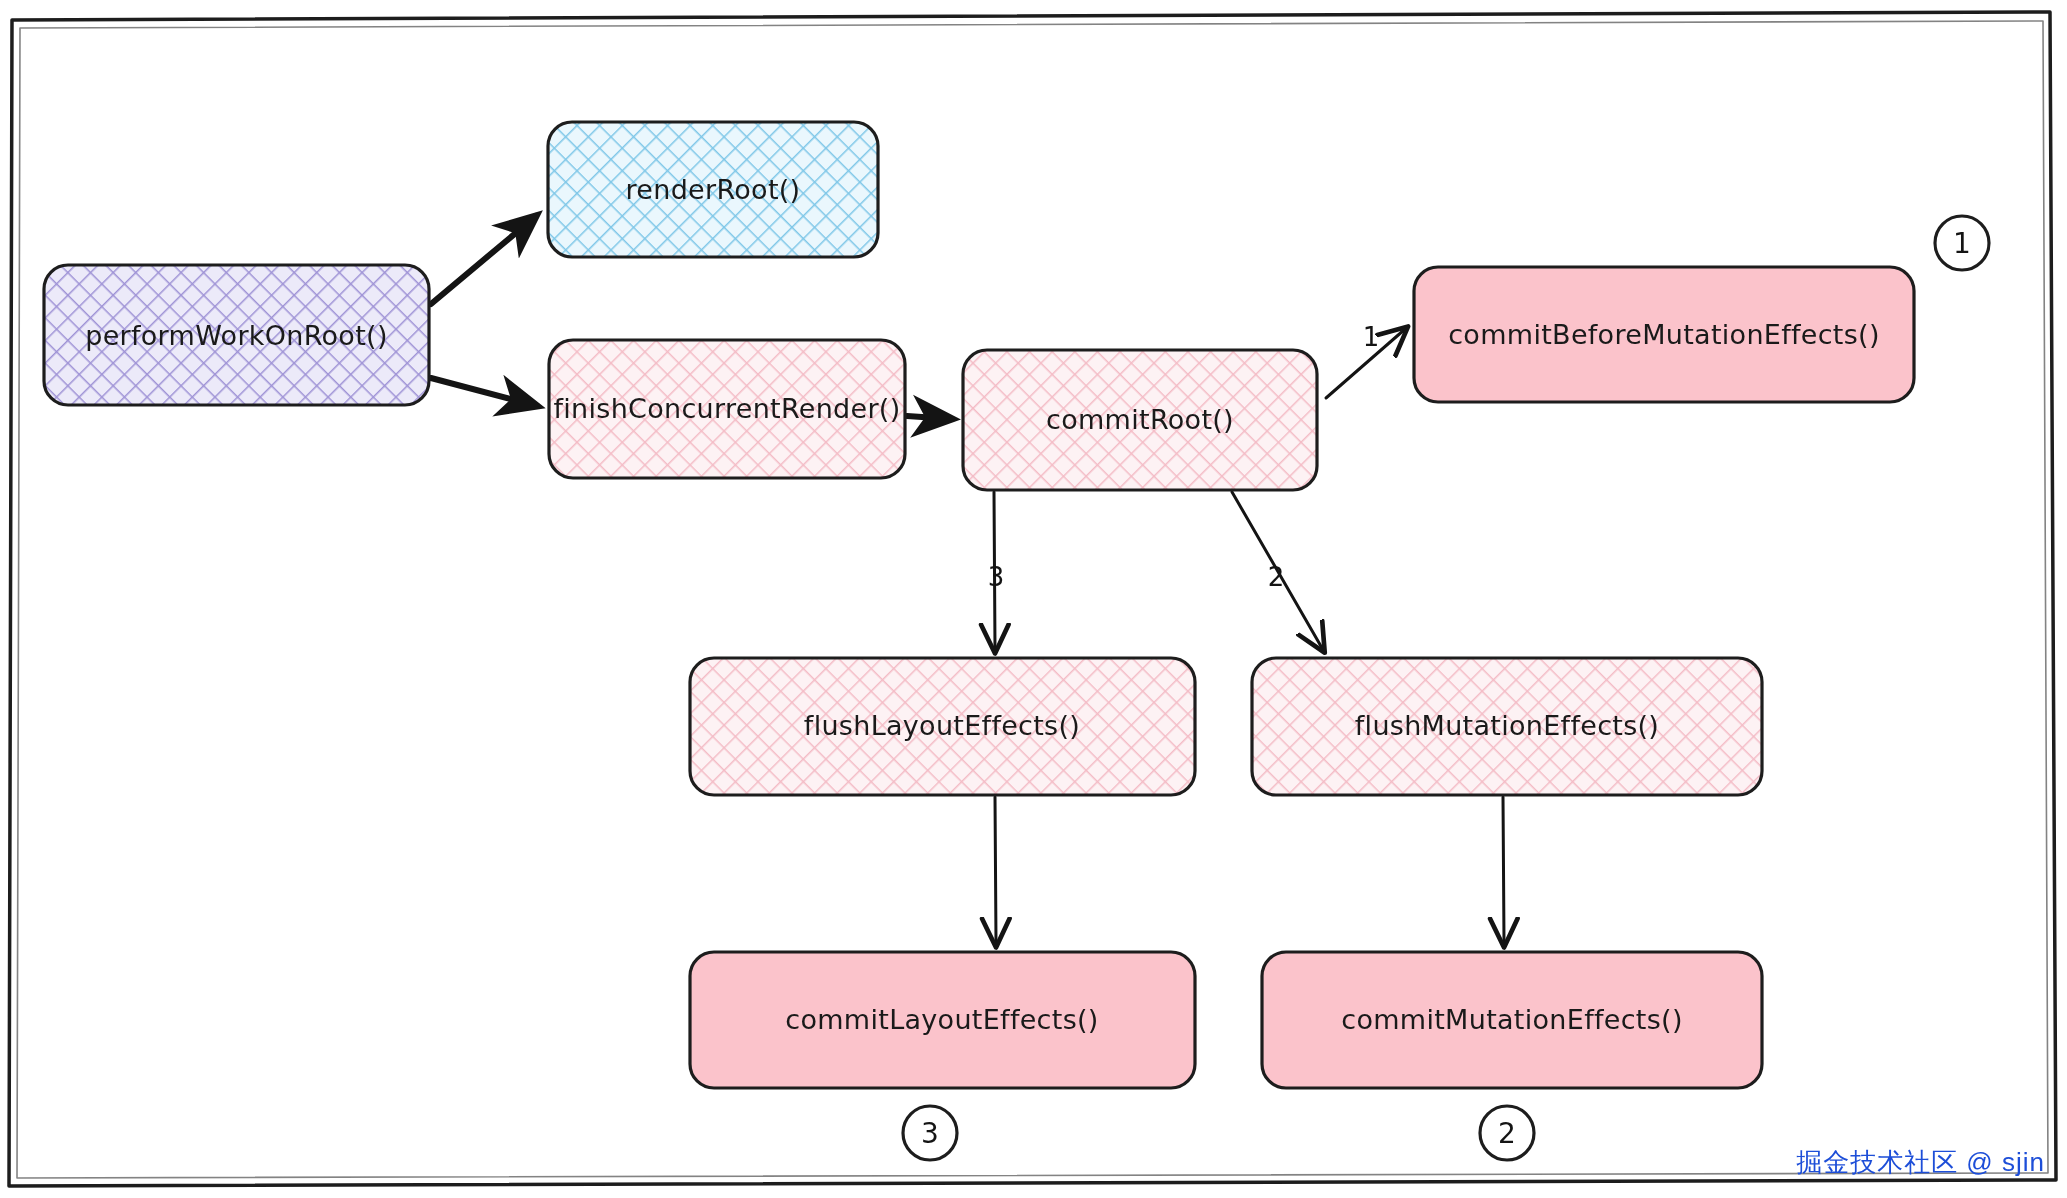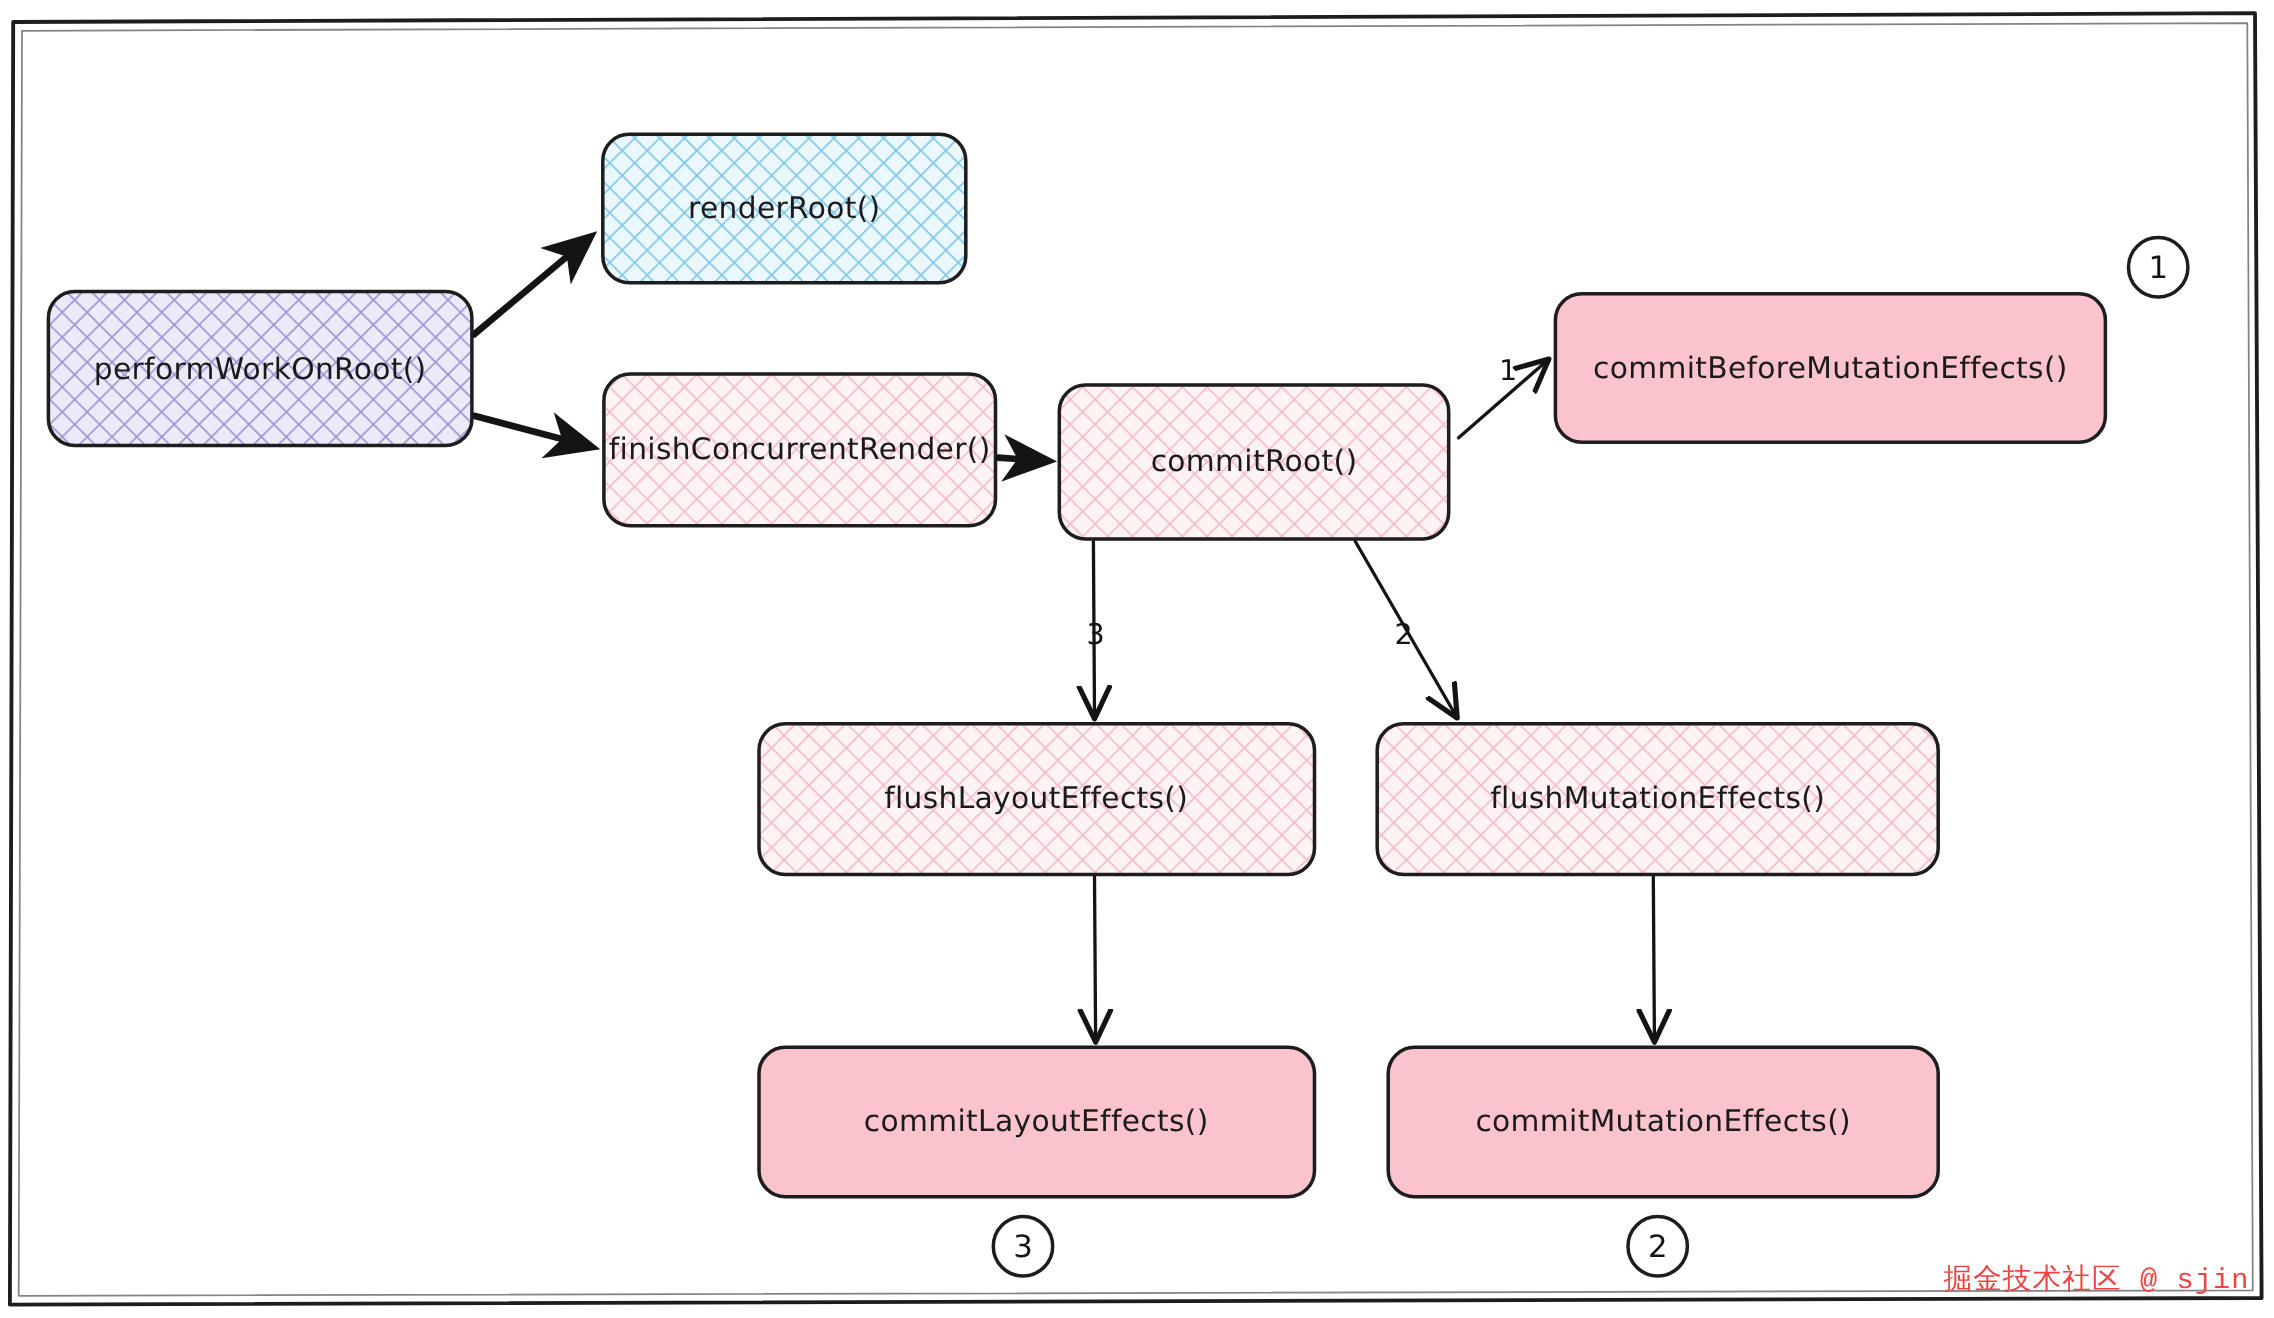--- a/index.html
+++ b/index.html
@@ -43,23 +43,23 @@
     font-family: "DejaVu Sans", sans-serif;
     font-size: 28px;
     fill: #141414;
     text-anchor: middle;
     dominant-baseline: middle;
   }
   .watermark-text {
     position: absolute;
     right: 22px;
     bottom: 18px;
-    font-family: Liberation Mono, monospace;
+    font-family: Liberation Sans, sans-serif;
     font-size: 26px;
-    color: #ef4444;
+    color: #1d4ed8;
     letter-spacing: 1px;
     white-space: nowrap;
     user-select: none;
   }
 </style>
 </head>
 <body>
 
 <div id="stage">
 

